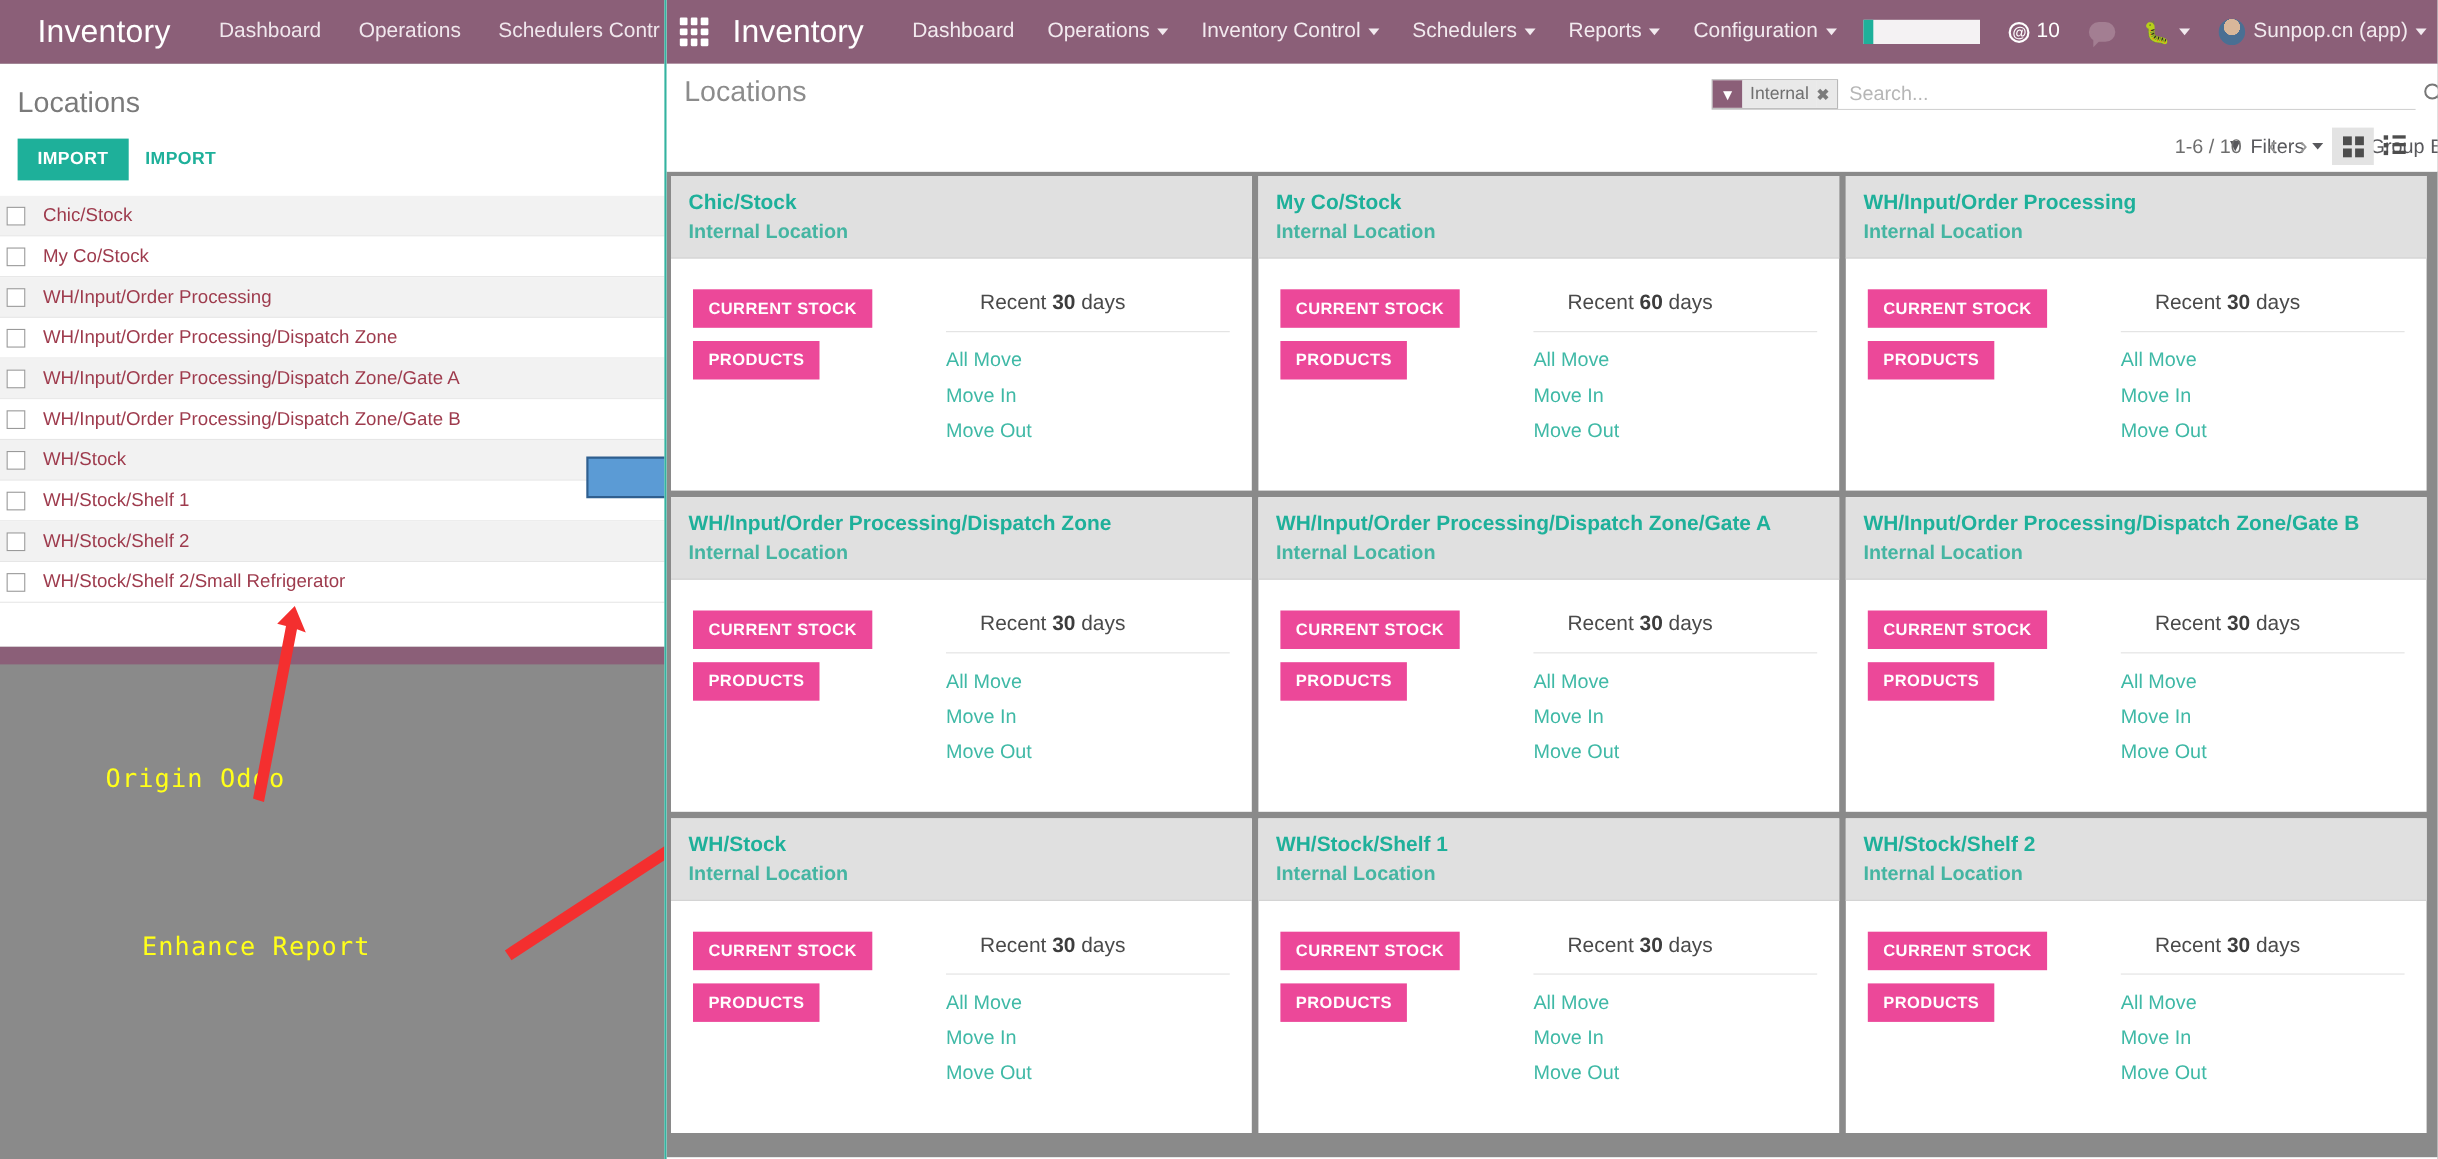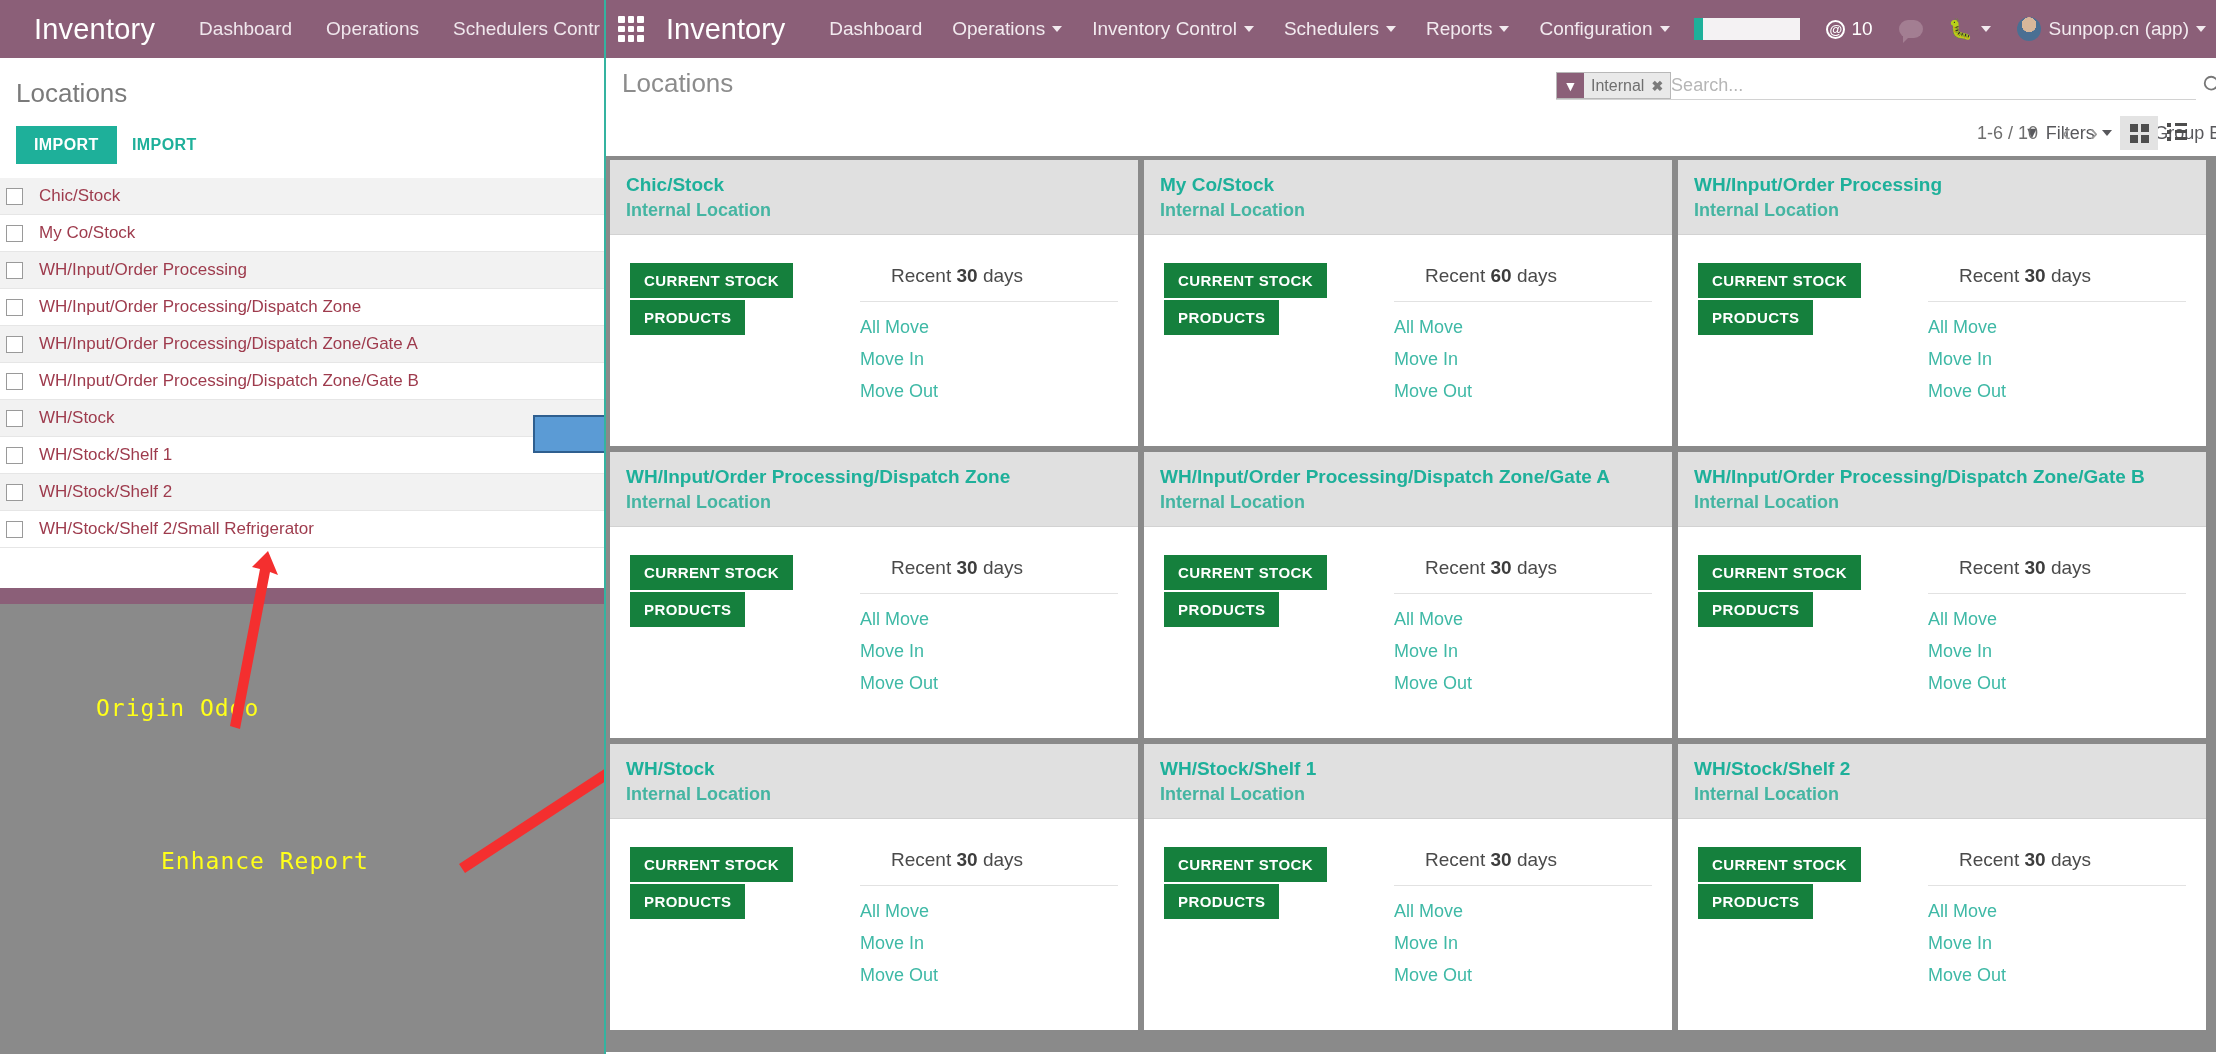--- a/index.html
+++ b/index.html
@@ -86,21 +86,21 @@
   
   .anno-text {
     position: absolute;
     color: #ffff1a;
     font-family: "DejaVu Sans Mono", monospace;
     font-size: 23px;
     letter-spacing: 1px;
     white-space: nowrap;
   }
   #anno-origin  { left: 96px;  top: 695px; }
-  #anno-enhance { left: 129px; top: 848px; margin-left: 32px; }
+  #anno-enhance { left: 129px; top: 848px; }
 
   .red-arrow { position: absolute; pointer-events: none; }
   #red-arrow-1 { left: 200px; top: 545px; }
   #red-arrow-2 { left: 455px; top: 745px; }
   #blue-arrow  { position: absolute; left: 532px; top: 388px; }
 
   
   #app-window {
     position: absolute; left: 604px; top: 0;
     width: 1612px; height: 1054px;
@@ -200,21 +200,21 @@
   .facet-label {
     background: #e9e9e9; color: #6f6f6f; font-size: 16px;
     padding: 0 7px; display: flex; align-items: center; white-space: nowrap;
   }
   .facet-x {
     background: #e9e9e9; color: #7b7b7b; font-size: 14px; font-weight: 700;
     padding-right: 7px; display: flex; align-items: center; cursor: pointer;
   }
   .search-input {
     flex: 1; border: 0; outline: 0; font-size: 18px;
-    color: #777; height: 27px;
+    color: #777; padding-left: 10px; height: 27px;
     font-family: "Liberation Sans", sans-serif; background: transparent;
   }
   .search-input::placeholder { color: #b6b6b6; }
   .search-mag {
     position: absolute; right: -28px; top: 2px;
     width: 22px; height: 22px; cursor: pointer;
   }
   .cp-row2 {
     display: flex; align-items: center;
     height: 46px; position: relative;
@@ -283,23 +283,23 @@
     line-height: 1.25; white-space: nowrap;
   }
   .kcard-sub {
     color: #45b5a2; font-size: 18px; font-weight: 700;
     line-height: 1.3; margin-top: 2px;
   }
   .kcard-body { flex: 1; display: flex; padding: 28px 20px 0 20px; }
   .kcard-left { width: 230px; }
   .kbtn {
     display: inline-block;
-    background: #15803d; color: #ffffff;
+    background: #ec4899; color: #ffffff;
     font-size: 15px; font-weight: 700; letter-spacing: .4px;
-    padding: 9px 14px; margin-bottom: 2px;
+    padding: 9px 14px; margin-bottom: 12px;
     cursor: pointer;
   }
   .kcard-right { flex: 1; padding-top: 2px; }
   .recent-line { color: #4a4a4a; font-size: 19px; margin-left: 31px; }
   .recent-line b { font-weight: 700; color: #3d3d3d; }
   .recent-rule {
     height: 1px; background: #e2e2e2; margin: 14px 0 12px 0;
   }
   .mv-link {
     display: block; color: #3fb9a6; font-size: 18px;

